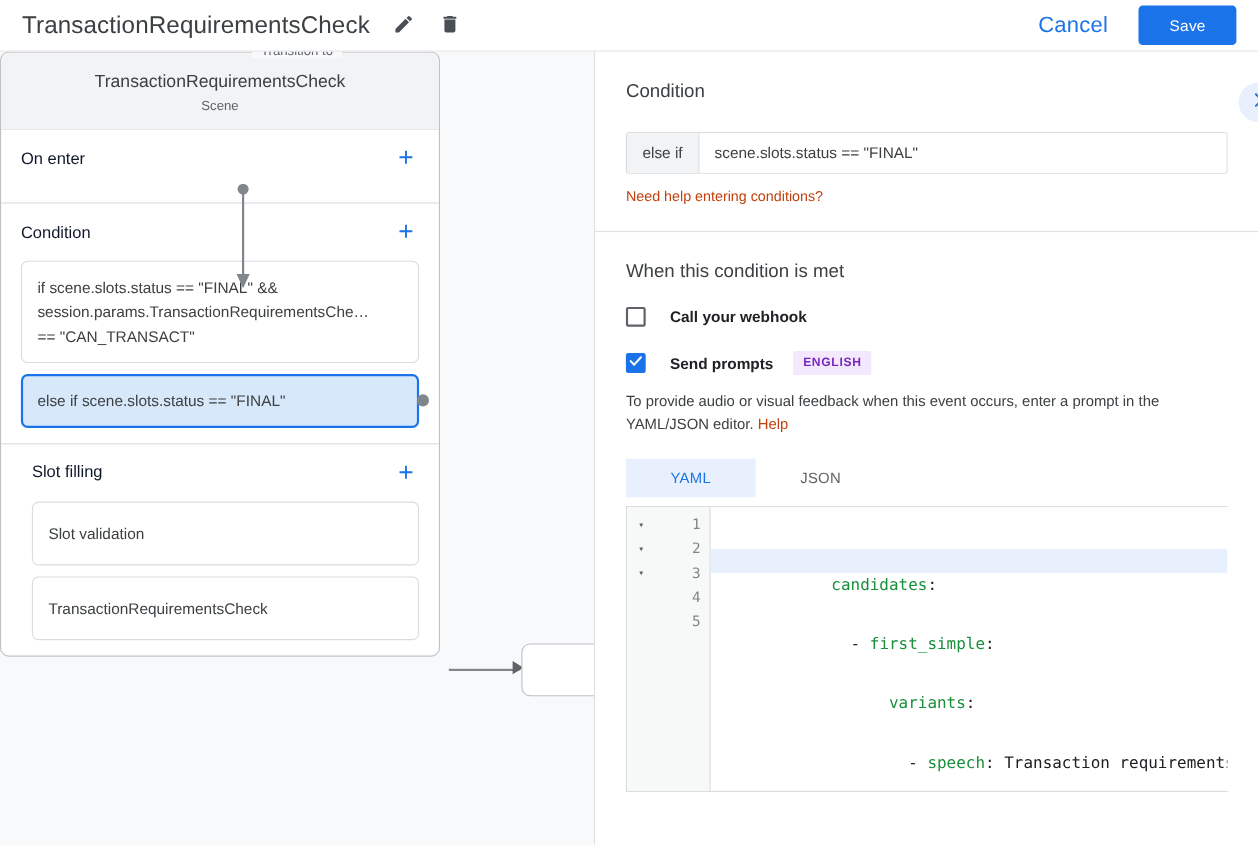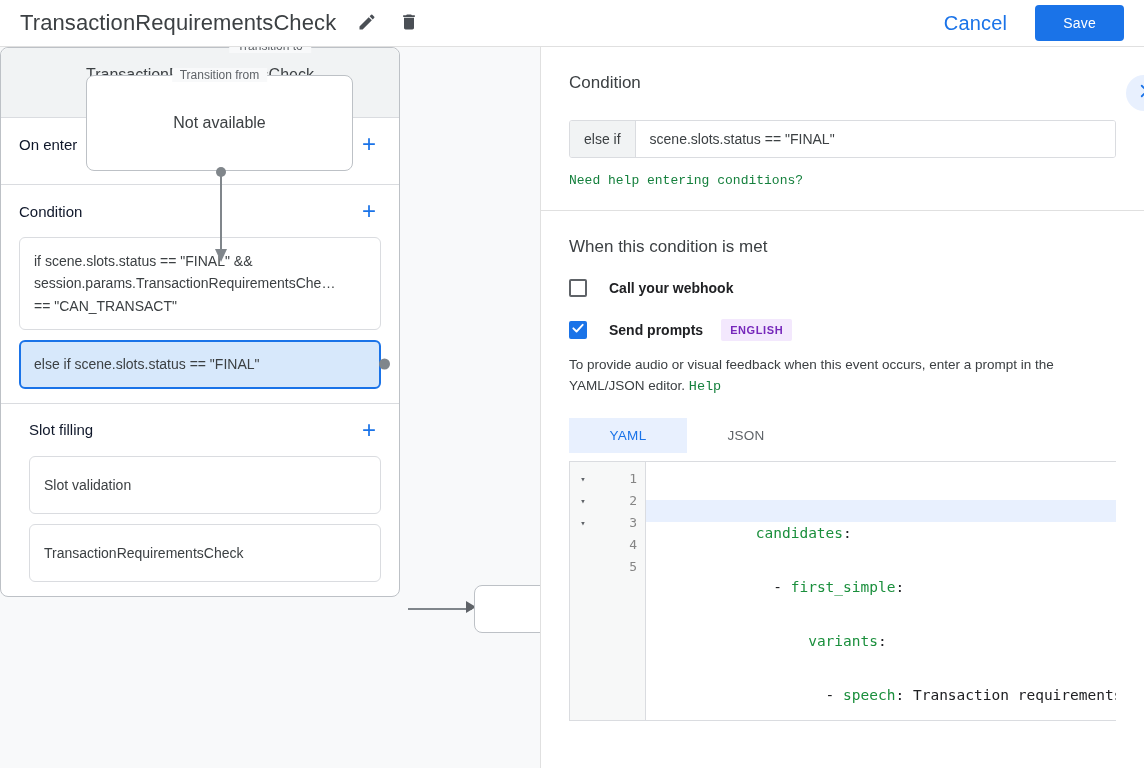--- a/index.html
+++ b/index.html
@@ -144,21 +144,21 @@
   .cond-op {
     background: #f1f3f4; border-right: 1px solid #dadce0;
     display: flex; align-items: center; padding: 0 14px;
     font-size: 14px; color: #3c4043; white-space: nowrap;
   }
   .cond-val {
     flex: 1; border: none; outline: none; padding: 0 14px;
     font-size: 14px; color: #3c4043; font-family: "Liberation Sans", sans-serif;
     background: #fff;
   }
-  .link { color: #15803d; font-size: 13px; text-decoration: none; cursor: pointer; font-family: Liberation Mono, monospace; }
+  .link { color: #c2410c; font-size: 13px; text-decoration: none; cursor: pointer; }
   .help-link-wrap { margin-top: 12px; }
 
   .check-row { display: flex; align-items: center; margin-top: 22px; }
   .cbox {
     width: 18px; height: 18px; border: 2px solid #5f6368; border-radius: 2px;
     background: #fff; cursor: pointer; flex: none;
   }
   .cbox.checked {
     background: #1a73e8; border-color: #1a73e8;
     display: flex; align-items: center; justify-content: center;
@@ -229,24 +229,20 @@
     </button>
 
     <div class="topbar-spacer"></div>
 
     <button class="btn-cancel">Cancel</button>
     <button class="btn-save">Save</button>
   </div>
 
   <div class="left-panel">
 
-    <div class="fieldset" id="card-from">
-      <div class="fieldset-legend">Transition from</div>
-      <div class="body">Not available</div>
-    </div>
 
     <div class="arrow-wrap">
       <svg width="18" height="100" viewBox="0 0 18 100">
         <circle cx="9" cy="5" r="5" fill="#80868b"></circle>
         <line x1="9" y1="5" x2="9" y2="85" stroke="#80868b" stroke-width="2"></line>
         <polygon points="3,82 15,82 9,95" fill="#80868b"></polygon>
       </svg>
     </div>
 
     <div id="card-to">

